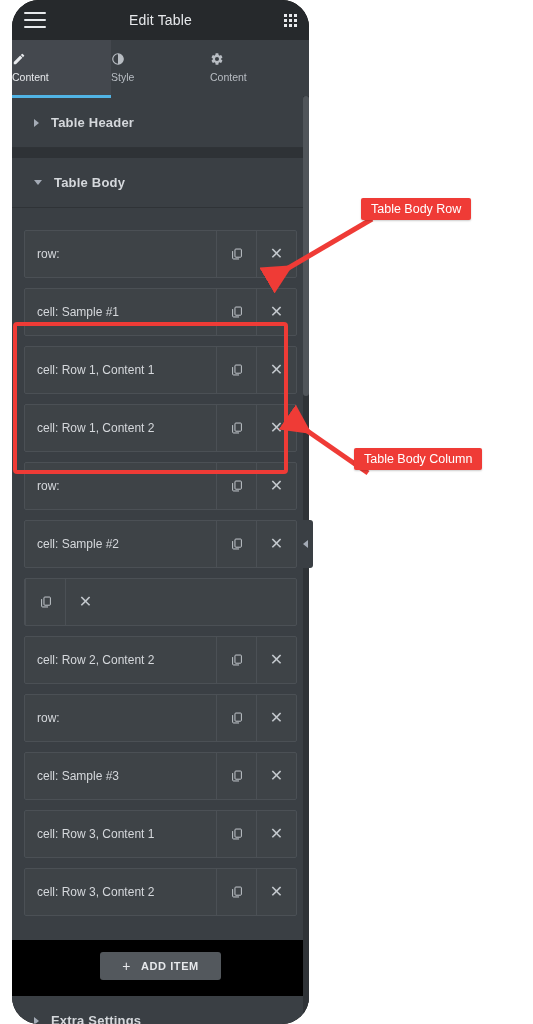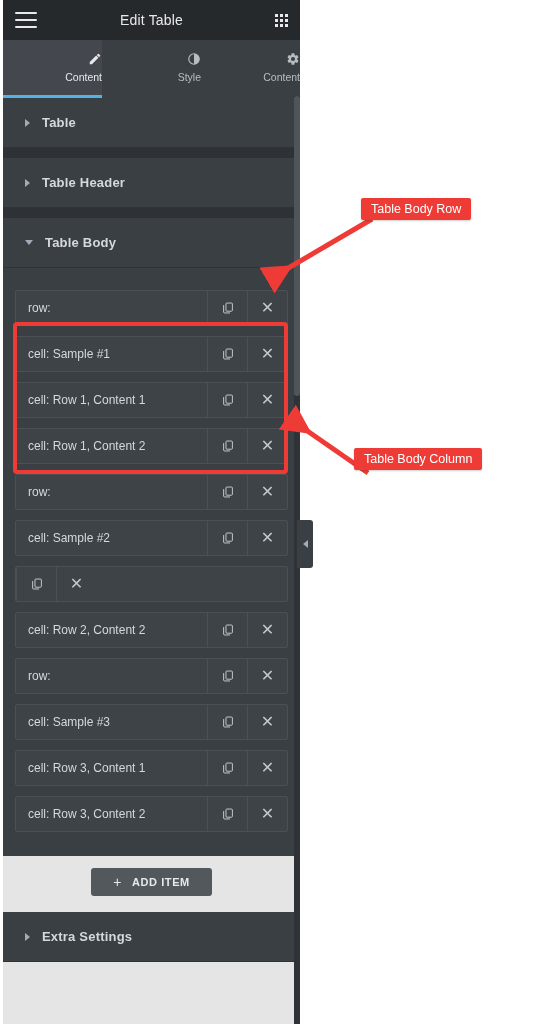--- a/index.html
+++ b/index.html
@@ -6,45 +6,46 @@
   html, body {
     width: 533px; height: 1024px;
     background: #ffffff;
     font-family: "Liberation Sans", sans-serif;
     overflow: hidden;
   }
   #root { position: relative; width: 533px; height: 1024px; background:#ffffff; }
 
   
   .panel {
-    position: absolute; left: 3px; top: 0;
+    position: absolute; left: 12px; top: 0;
     width: 297px; height: 1024px;
-    background: #e5e5e5;
+    background: #000000;
     overflow: hidden;
+    border-radius: 27px;
   }
 
   
   .panel-header {
     height: 40px; background: #26292c;
     display: flex; align-items: center; justify-content: space-between;
     padding: 0 12px;
   }
   .hamburger { width: 22px; height: 16px; display:flex; flex-direction:column; justify-content:space-between; cursor:pointer;}
   .hamburger span { display:block; height: 2px; background:#e7e9ec; border-radius:1px; }
   .panel-title {
     color:#e7e9ec; font-size:14px; font-weight:400; letter-spacing:.2px;
     position:absolute; left:0; right:0; text-align:center; pointer-events:none;
   }
   .grid-icon { display:grid; grid-template-columns: repeat(3,3px); grid-template-rows: repeat(3,3px); gap:2px; cursor:pointer; position:relative; z-index:2;}
   .grid-icon i { display:block; width:3px; height:3px; background:#e7e9ec; }
 
   
   .tabs { display:flex; height: 58px; background:#3a3f44; }
   .tab {
-    flex:1; display:flex; flex-direction:column; align-items:flex-end; justify-content:center;
+    flex:1; display:flex; flex-direction:column; align-items:flex-start; justify-content:center;
     gap:6px; cursor:pointer; color:#b8bdc3; font-size:10.5px;
     border-bottom: 3px solid transparent;
   }
   .tab.active { background:#44484e; color:#e7e9ec; border-bottom-color:#51b4e5; }
   .tab svg { display:block; }
   .tab-label { line-height:1; }
 
   
   .section {
     height: 50px; background:#3a3f44;
@@ -55,21 +56,21 @@
   }
   .section + .sep { height: 10px; background:#2e3236; }
   .sec-caret { width:0; height:0; flex:0 0 auto; }
   .caret-right { border-left:5px solid #a4abb6; border-top:4px solid transparent; border-bottom:4px solid transparent; }
   .caret-down  { border-top:5px solid #a4abb6; border-left:4px solid transparent; border-right:4px solid transparent; }
   .sec-title { color:#d5d8dc; font-size:13px; font-weight:bold; letter-spacing:.2px; }
 
   
   .repeater { background:#3a3f44; padding: 22px 12px 14px 12px; }
   .rep-item {
-    height: 36px; margin-bottom: 10px;
+    height: 48px; margin-bottom: 10px;
     display:flex; align-items:stretch;
     border:1px solid #4b5055; border-radius:2px;
     background:#3e4347;
   }
   .rep-title {
     flex:1; display:flex; align-items:center; padding-left:12px;
     color:#d5d8dc; font-size:12px; overflow:hidden; white-space:nowrap;
   }
   .rep-btn {
     width:40px; display:flex; align-items:center; justify-content:center;
@@ -183,24 +184,20 @@
           <svg width="14" height="14" viewBox="0 0 24 24" fill="#b8bdc3">
               <path d="M19.14 12.94a7.5 7.5 0 0 0 0-1.88l2.03-1.58a.5.5 0 0 0 .12-.64l-1.92-3.32a.5.5 0 0 0-.6-.22l-2.39.96a7.3 7.3 0 0 0-1.63-.94l-.36-2.54a.5.5 0 0 0-.5-.43h-3.84a.5.5 0 0 0-.5.43l-.36 2.54c-.58.24-1.13.55-1.63.94l-2.39-.96a.5.5 0 0 0-.6.22L2.65 8.84a.5.5 0 0 0 .12.64l2.03 1.58a7.5 7.5 0 0 0 0 1.88l-2.03 1.58a.5.5 0 0 0-.12.64l1.92 3.32c.12.21.37.3.6.22l2.39-.96c.5.39 1.05.7 1.63.94l.36 2.54c.04.25.25.43.5.43h3.84c.25 0 .46-.18.5-.43l.36-2.54c.58-.24 1.13-.55 1.63-.94l2.39.96c.23.08.48-.01.6-.22l1.92-3.32a.5.5 0 0 0-.12-.64l-2.03-1.58zM12 15.5A3.5 3.5 0 1 1 12 8.5a3.5 3.5 0 0 1 0 7z"></path>
             </svg>
         </span>
         <span class="tab-label">Content</span>
       </div>
     </div>
 
     <div class="sep" style="height:0"></div>
 
-    <div class="section">
-      <span class="sec-caret caret-right"></span>
-      <span class="sec-title">Table</span>
-    </div>
     <div class="sep"></div>
 
     <div class="section">
       <span class="sec-caret caret-right"></span>
       <span class="sec-title">Table Header</span>
     </div>
     <div class="sep"></div>
 
     <div class="section">
       <span class="sec-caret caret-down"></span>

